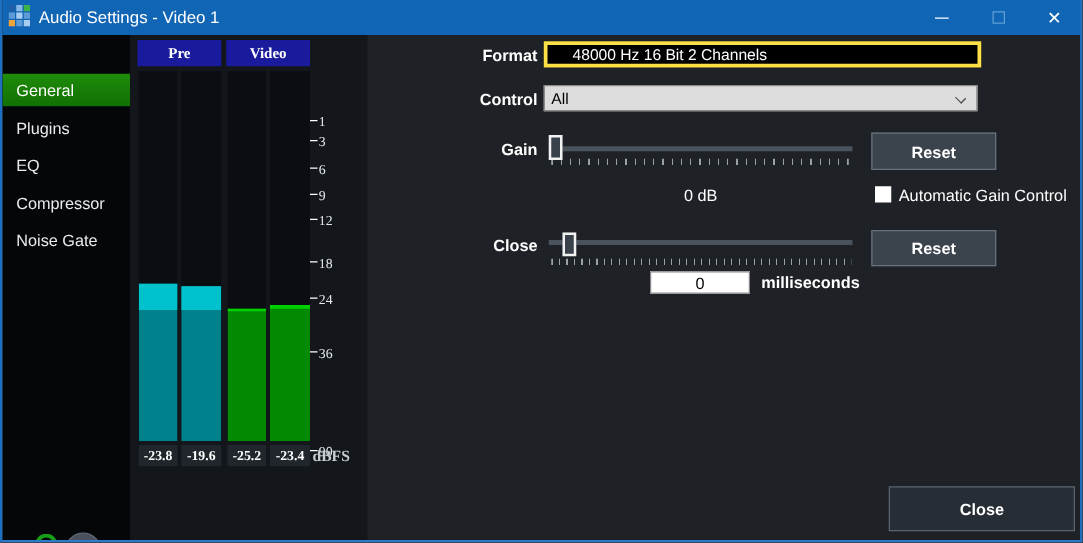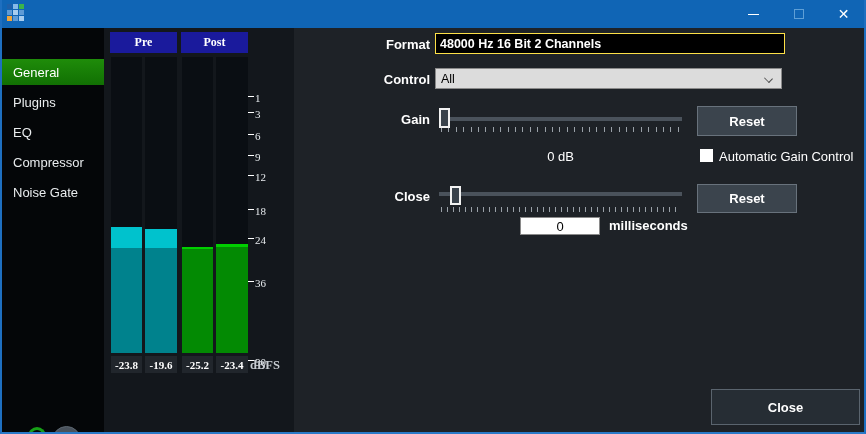--- a/index.html
+++ b/index.html
@@ -45,21 +45,21 @@
   .r5{top:178px} .r6{top:207px} .r7{top:250px} .r8{top:329px}
   .vbox { position:absolute; top:328px; height:17px; background:#21262c; color:#fff; font-size:11px; font-weight:bold;
           display:flex; align-items:center; justify-content:center; }
   .v0{left:7px;width:31px} .v1{left:41px;width:32px} .v2{left:78px;width:31px} .v3{left:112px;width:32px}
   .dbfs { position:absolute; left:146px; top:330px; font-size:12.5px; font-weight:600; color:#c8cdd2; }
   
   .flabel { position:absolute; width:80px; text-align:right; color:#fff; font-size:13px; font-weight:bold; }
   .lb-format{ left:348px; top:37px; } .lb-channel{ left:348px; top:72px; }
   .lb-gain{ left:348px; top:112px; } .lb-delay{ left:348px; top:189px; }
   .format-field { position:absolute; left:433px; top:33px; width:350px; height:21px; background:#000;
-                  border:1px solid #fde047; color:#fff; font-size:12.5px; display:flex; align-items:center; padding-left:4px;font-weight:bold; }
+                  border:3px solid #fde047; color:#fff; font-size:12.5px; display:flex; align-items:center; padding-left:20px; }
   .dropdown { position:absolute; left:433px; top:68px; width:347px; height:21px; background:#dcdcdc;
               border:1px solid #8a8a8a; color:#000; font-size:12.5px; display:flex; align-items:center; padding-left:5px; }
   .dd-chevron { position:absolute; right:9px; top:6px; width:7px; height:7px;
                 border-right:1.6px solid #4a4a4a; border-bottom:1.6px solid #4a4a4a; transform:rotate(45deg) scaleY(0.8); }
   .track { position:absolute; left:437px; width:243px; height:4px; background:#4a525b; }
   .tr-gain { top:117px; } .tr-delay { top:192px; }
   .ticks { position:absolute; height:5px; }
   .ticks-gain { left:439px; top:127px; width:238px;
     background:repeating-linear-gradient(to right,#9aa1a8 0,#9aa1a8 1px,transparent 1px,transparent 7.4px); }
   .ticks-delay { left:439px; top:207px; width:240px;
@@ -96,20 +96,21 @@
       <i style="background: rgb(31, 95, 168);"></i>
         <i style="background: rgb(134, 185, 232);"></i>
         <i style="background: rgb(60, 180, 75);"></i>
         <i style="background: rgb(95, 155, 214);"></i>
         <i style="background: rgb(168, 205, 240);"></i>
         <i style="background: rgb(95, 155, 214);"></i>
         <i style="background: rgb(240, 165, 60);"></i>
         <i style="background: rgb(95, 155, 214);"></i>
         <i style="background: rgb(168, 205, 240);"></i>
     </span>
+    <span class="title-text">Audio Settings - Video 1</span>
     <span class="cap-btn btn-min">
         <span class="min-glyph"></span>
       </span>
     <span class="cap-btn btn-max">
         <span class="max-glyph"></span>
       </span>
     <span class="cap-btn btn-close">
         <span class="x-glyph">✕</span>
       </span>
   </div>
@@ -125,21 +126,21 @@
       <span class="hp-band"></span>
 
     </span>
     <span class="knob">
       <span class="knob-ptr"></span>
     </span>
   </div>
 
   <div class="meterpanel">
     <div class="mhdr mhdr-pre">Pre</div>
-    <div class="mhdr mhdr-post">Post</div>
+    <div class="mhdr mhdr-post">Video</div>
 
     <div class="mcol mcol0">
         <div class="bar pre" style="height: 126px;">
           <div class="cap" style="height: 21px;"></div>
         </div>
       </div>
     <div class="mcol mcol1">
         <div class="bar pre" style="height: 124px;">
           <div class="cap" style="height: 19px;"></div>
         </div>

